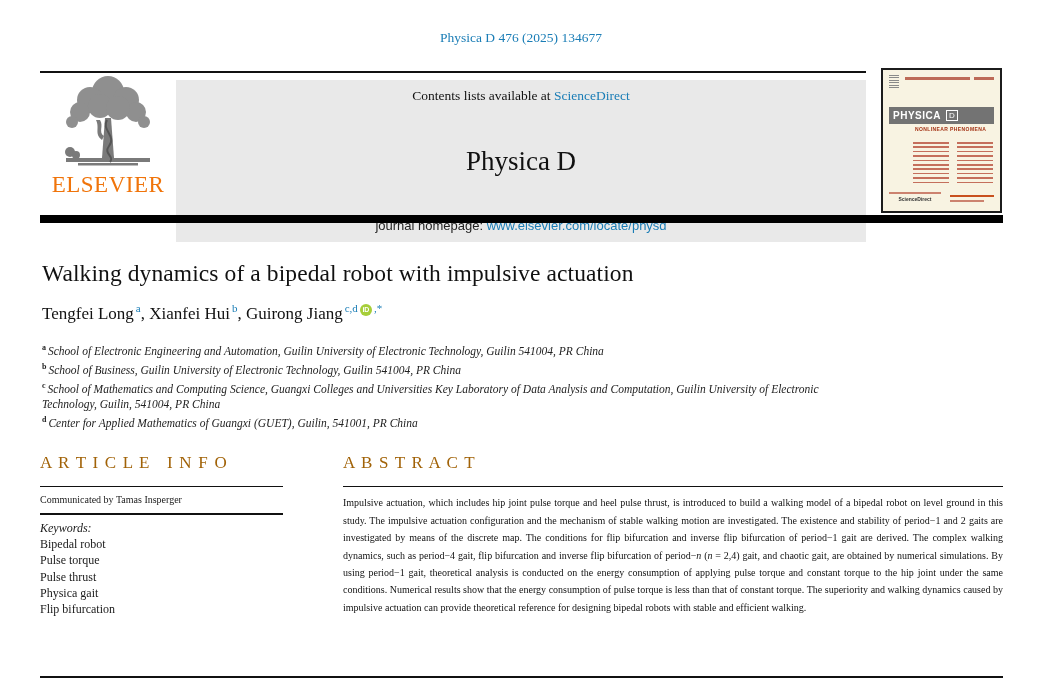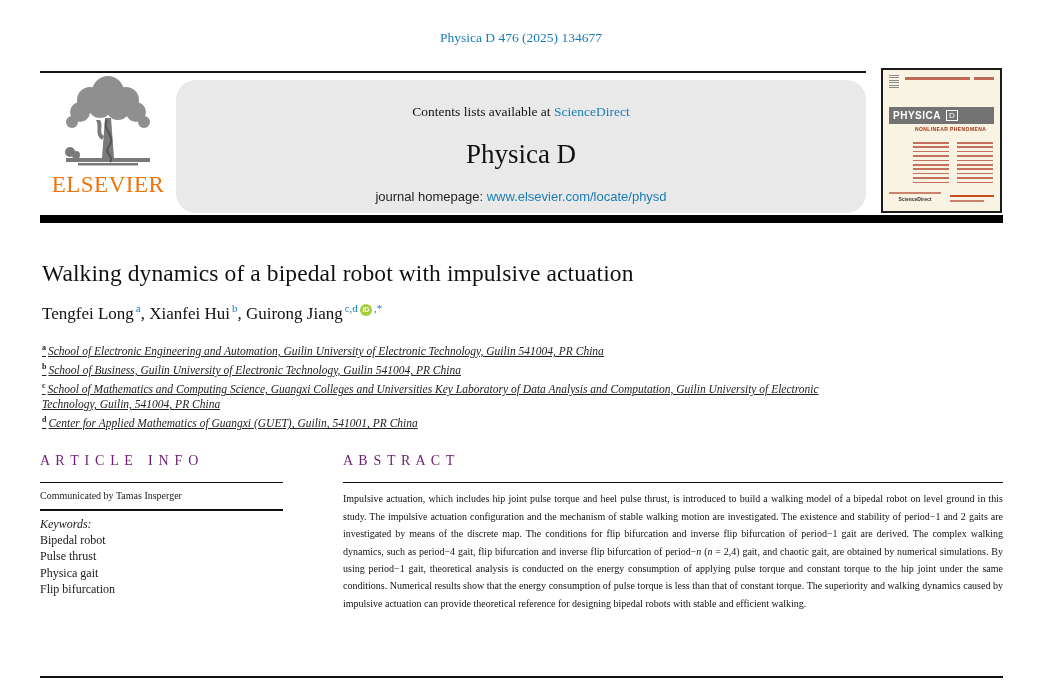--- a/index.html
+++ b/index.html
@@ -15,24 +15,23 @@
   .rule-top { position:absolute; left:40px; top:71px; width:826px; height:2px; background:#111; }
 
   
   .logo-block { position:absolute; left:40px; top:68px; width:136px; height:133px; text-align:center; }
   .logo-tree { width:104px; height:100px; margin:2px auto 0 auto; display:block; }
   .elsevier-word {
     font-size:23px; color:#f0740a; letter-spacing:0.5px; margin-top:2px;
     font-family:"Liberation Serif",serif;
   }
   .banner {
-    position:absolute; left:176px; top:80px; width:690px; height:133px; background:#e9e9e9;
+    position:absolute; left:176px; top:80px; width:690px; height:162px; background:#e9e9e9;
     display:flex; flex-direction:column; justify-content:space-between; text-align:center;
-    padding:24px 0 9px 0;
-    border-radius:20px;
+    padding:8px 0 9px 0;
   }
   .contents-line { font-size:13.5px; color:#111; }
   .link { color:#1a7db6; text-decoration:none; cursor:pointer; }
   .banner-title { font-size:27px; color:#111; }
   .homepage-line { font-family:"Liberation Sans","DejaVu Sans",sans-serif; font-size:13px; color:#222; }
 
   
   .cover {
     position:absolute; left:881px; top:68px; width:121px; height:145px;
     background:#f8f3e2; border:2px solid #1c1c1c; padding:5px 6px 4px 6px; overflow:hidden;
@@ -64,27 +63,27 @@
 
   
   .article-title { position:absolute; left:42px; top:260px; font-size:23.5px; color:#111; letter-spacing:0.1px; }
   .author-line { position:absolute; left:42px; top:302px; font-size:17px; color:#111; }
   .author-line sup { font-size:11px; color:#1a7db6; margin-left:2px; }
   .orcid {
     display:inline-block; width:12px; height:12px; border-radius:50%; background:#a6ce39;
     color:#fff; font-size:7px; line-height:12px; text-align:center; vertical-align:super;
     font-family:"Liberation Sans",sans-serif; font-weight:bold; margin-left:2px; cursor:pointer;
   }
-  .affiliations { position:absolute; left:42px; top:340px; width:795px; font-size:11.5px; font-style:italic; line-height:15.2px; color:#222;text-decoration:underline; }
+  .affiliations { position:absolute; left:42px; top:340px; width:795px; font-size:11.5px; font-style:italic; line-height:15.2px; color:#222; }
   .affiliations sup { font-style:normal; font-weight:bold; font-size:8px; margin-right:2px; }
 
   
   .info-col { position:absolute; left:40px; top:453px; width:243px; }
   .abs-col { position:absolute; left:343px; top:453px; width:660px; }
-  .sec-heading { font-size:14px; letter-spacing:1.2px; white-space:pre; color:#701a75; }
+  .sec-heading { font-size:17px; letter-spacing:1.2px; white-space:pre; color:#a16207; }
   .divider { height:1.4px; background:#111; margin-top:13px; }
   .communicated { font-size:10px; margin-top:7px; }
   .info-col .divider2 { height:1.4px; background:#111; margin-top:8px; }
   .kw-label { font-size:12px; font-style:italic; margin-top:6px; }
   .kw-item { font-size:12px; line-height:16.4px; }
   .abs-text { margin-top:7px; font-size:10px; line-height:17.4px; text-align:justify; color:#111; }
   .abs-text .it { font-style:italic; }
   .rule-bottom { position:absolute; left:40px; top:676px; width:963px; height:2px; background:#111; }
 </style>
 </head>
@@ -169,20 +168,21 @@
     <div><sup>d</sup><span>Center for Applied Mathematics of Guangxi (GUET), Guilin, 541001, PR China</span></div>
   </div>
 
   <div class="info-col">
     <div class="sec-heading">A R T I C L E   I N F O</div>
     <div class="divider"></div>
     <div class="communicated">Communicated by Tamas Insperger</div>
     <div class="divider2"></div>
     <div class="kw-label">Keywords:</div>
     <div class="kw-item">Bipedal robot</div>
+    <div class="kw-item">Pulse torque</div>
     <div class="kw-item">Pulse thrust</div>
     <div class="kw-item">Physica gait</div>
     <div class="kw-item">Flip bifurcation</div>
   </div>
 
   <div class="abs-col">
     <div class="sec-heading">A B S T R A C T</div>
     <div class="divider"></div>
     <div class="abs-text"><span>Impulsive actuation, which includes hip joint pulse torque and heel pulse thrust, is introduced to build a walking model of a bipedal robot on level ground in this study. The impulsive actuation configuration and the mechanism of stable walking motion are investigated. The existence and stability of period−1 and 2 gaits are investigated by means of the discrete map. The conditions for flip bifurcation and inverse flip bifurcation of period−1 gait are derived. The complex walking dynamics, such as period−4 gait, flip bifurcation and inverse flip bifurcation of period−</span><span class="it">n</span><span> (</span><span class="it">n</span><span> = 2,4) gait, and chaotic gait, are obtained by numerical simulations. By using period−1 gait, theoretical analysis is conducted on the energy consumption of applying pulse torque and constant torque to the hip joint under the same conditions. Numerical results show that the energy consumption of pulse torque is less than that of constant torque. The superiority and walking dynamics caused by impulsive actuation can provide theoretical reference for designing bipedal robots with stable and efficient walking.</span></div>
   </div>

